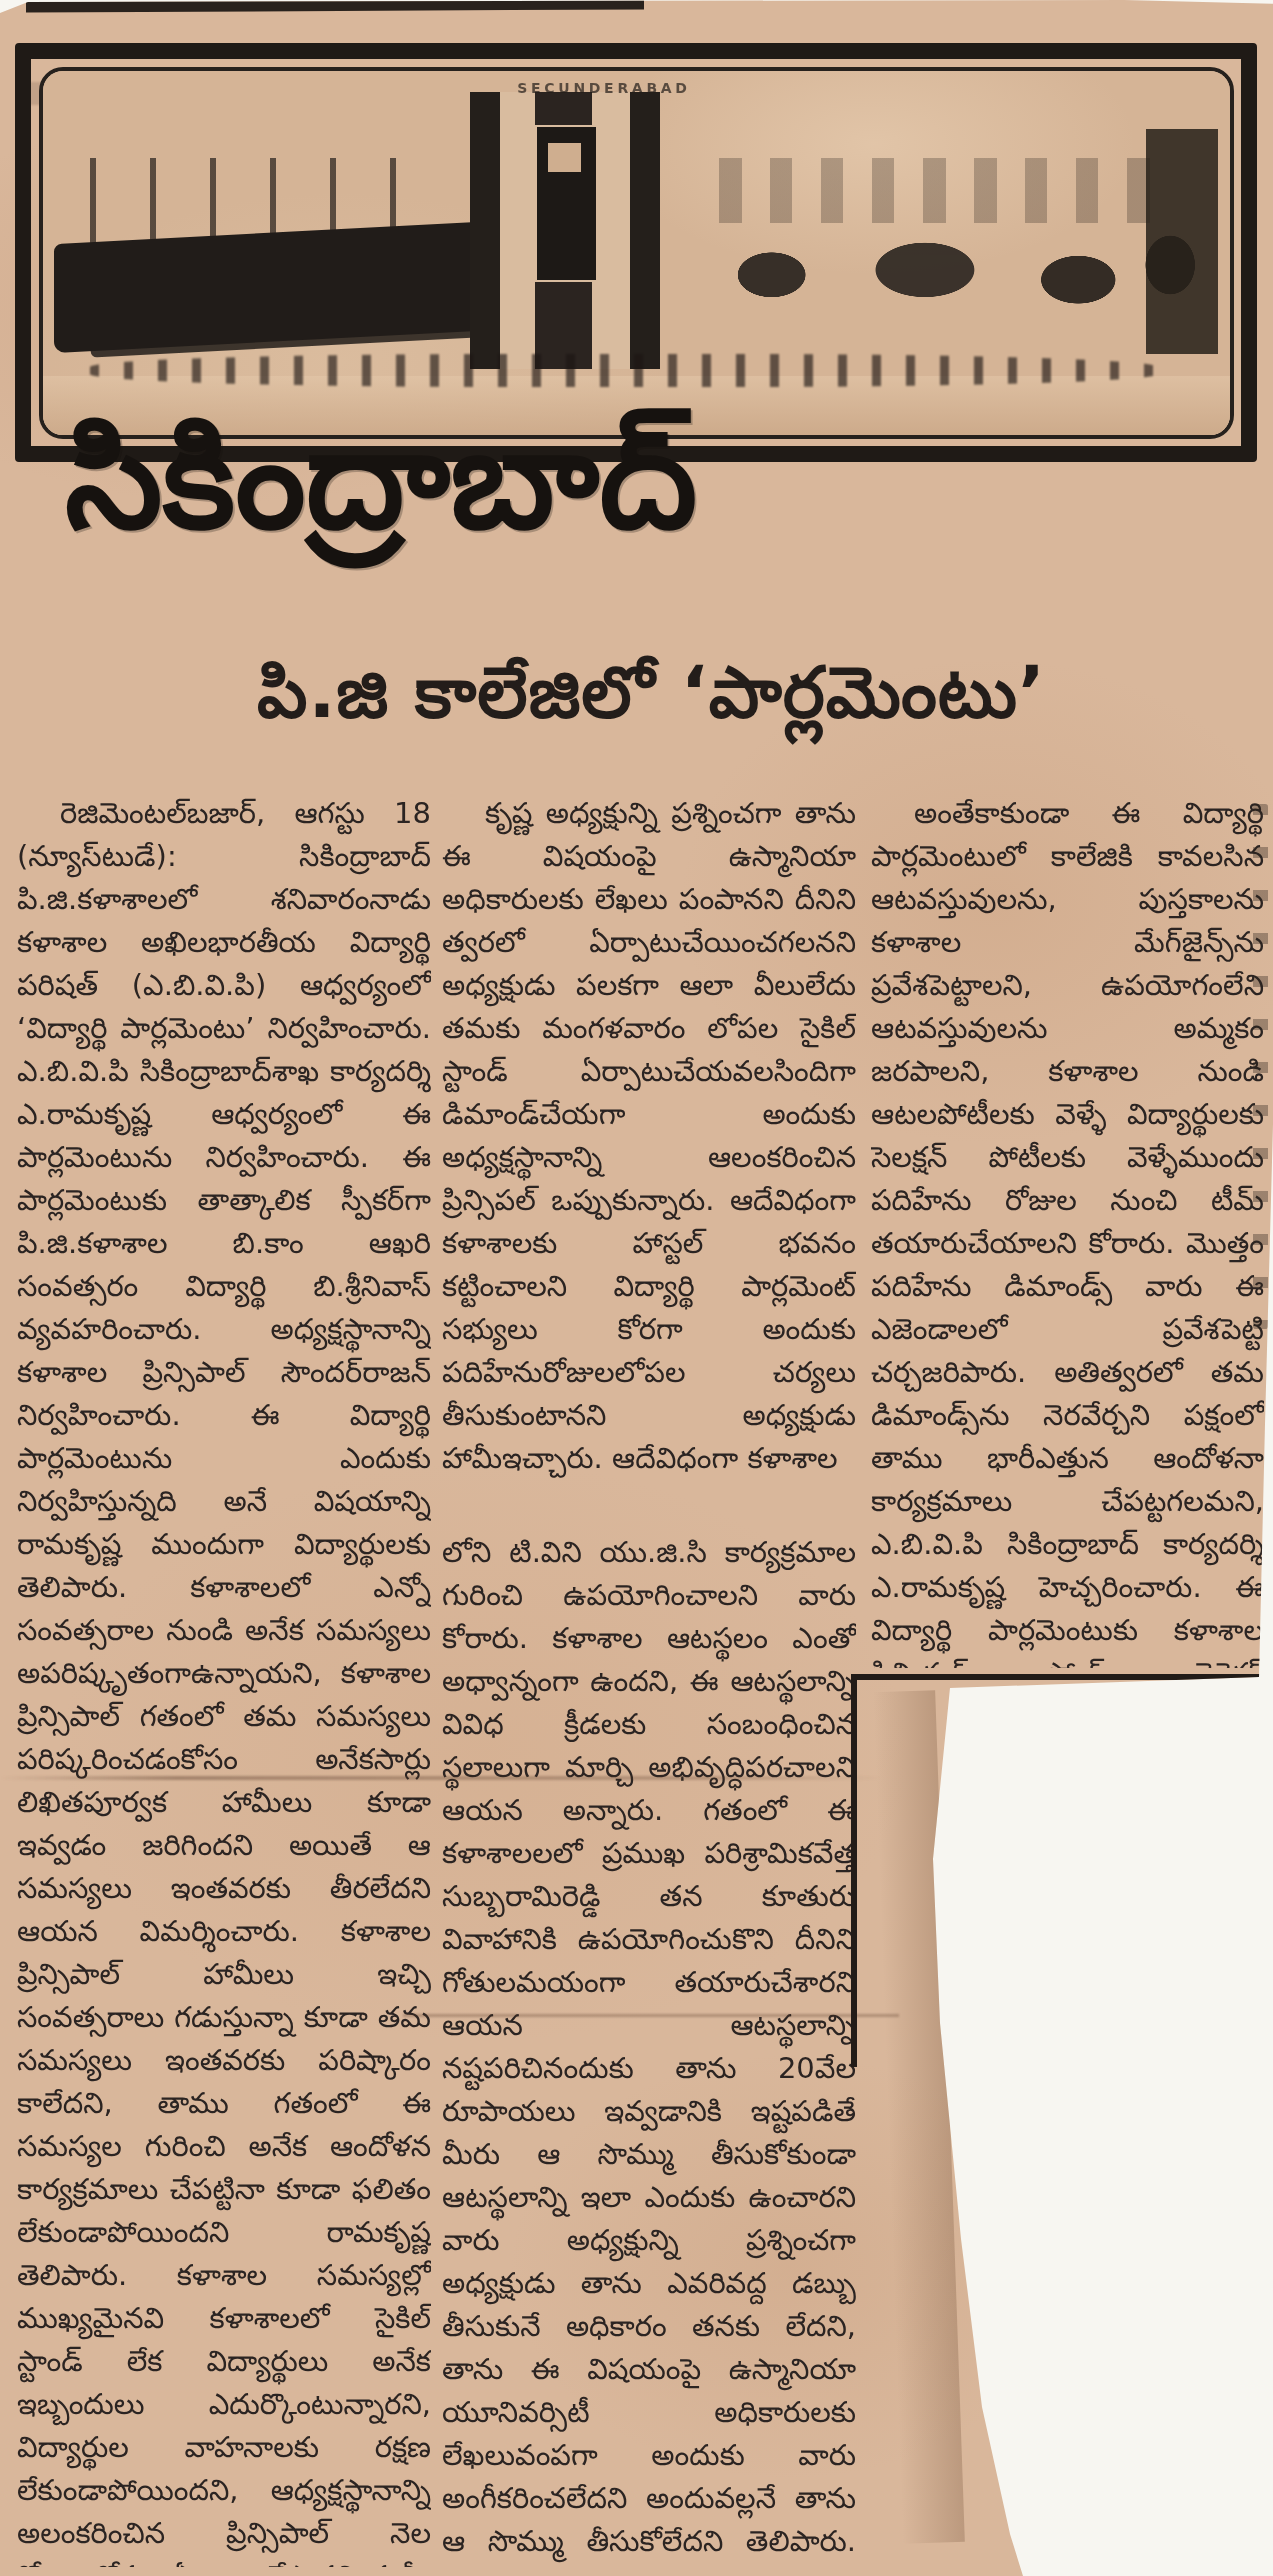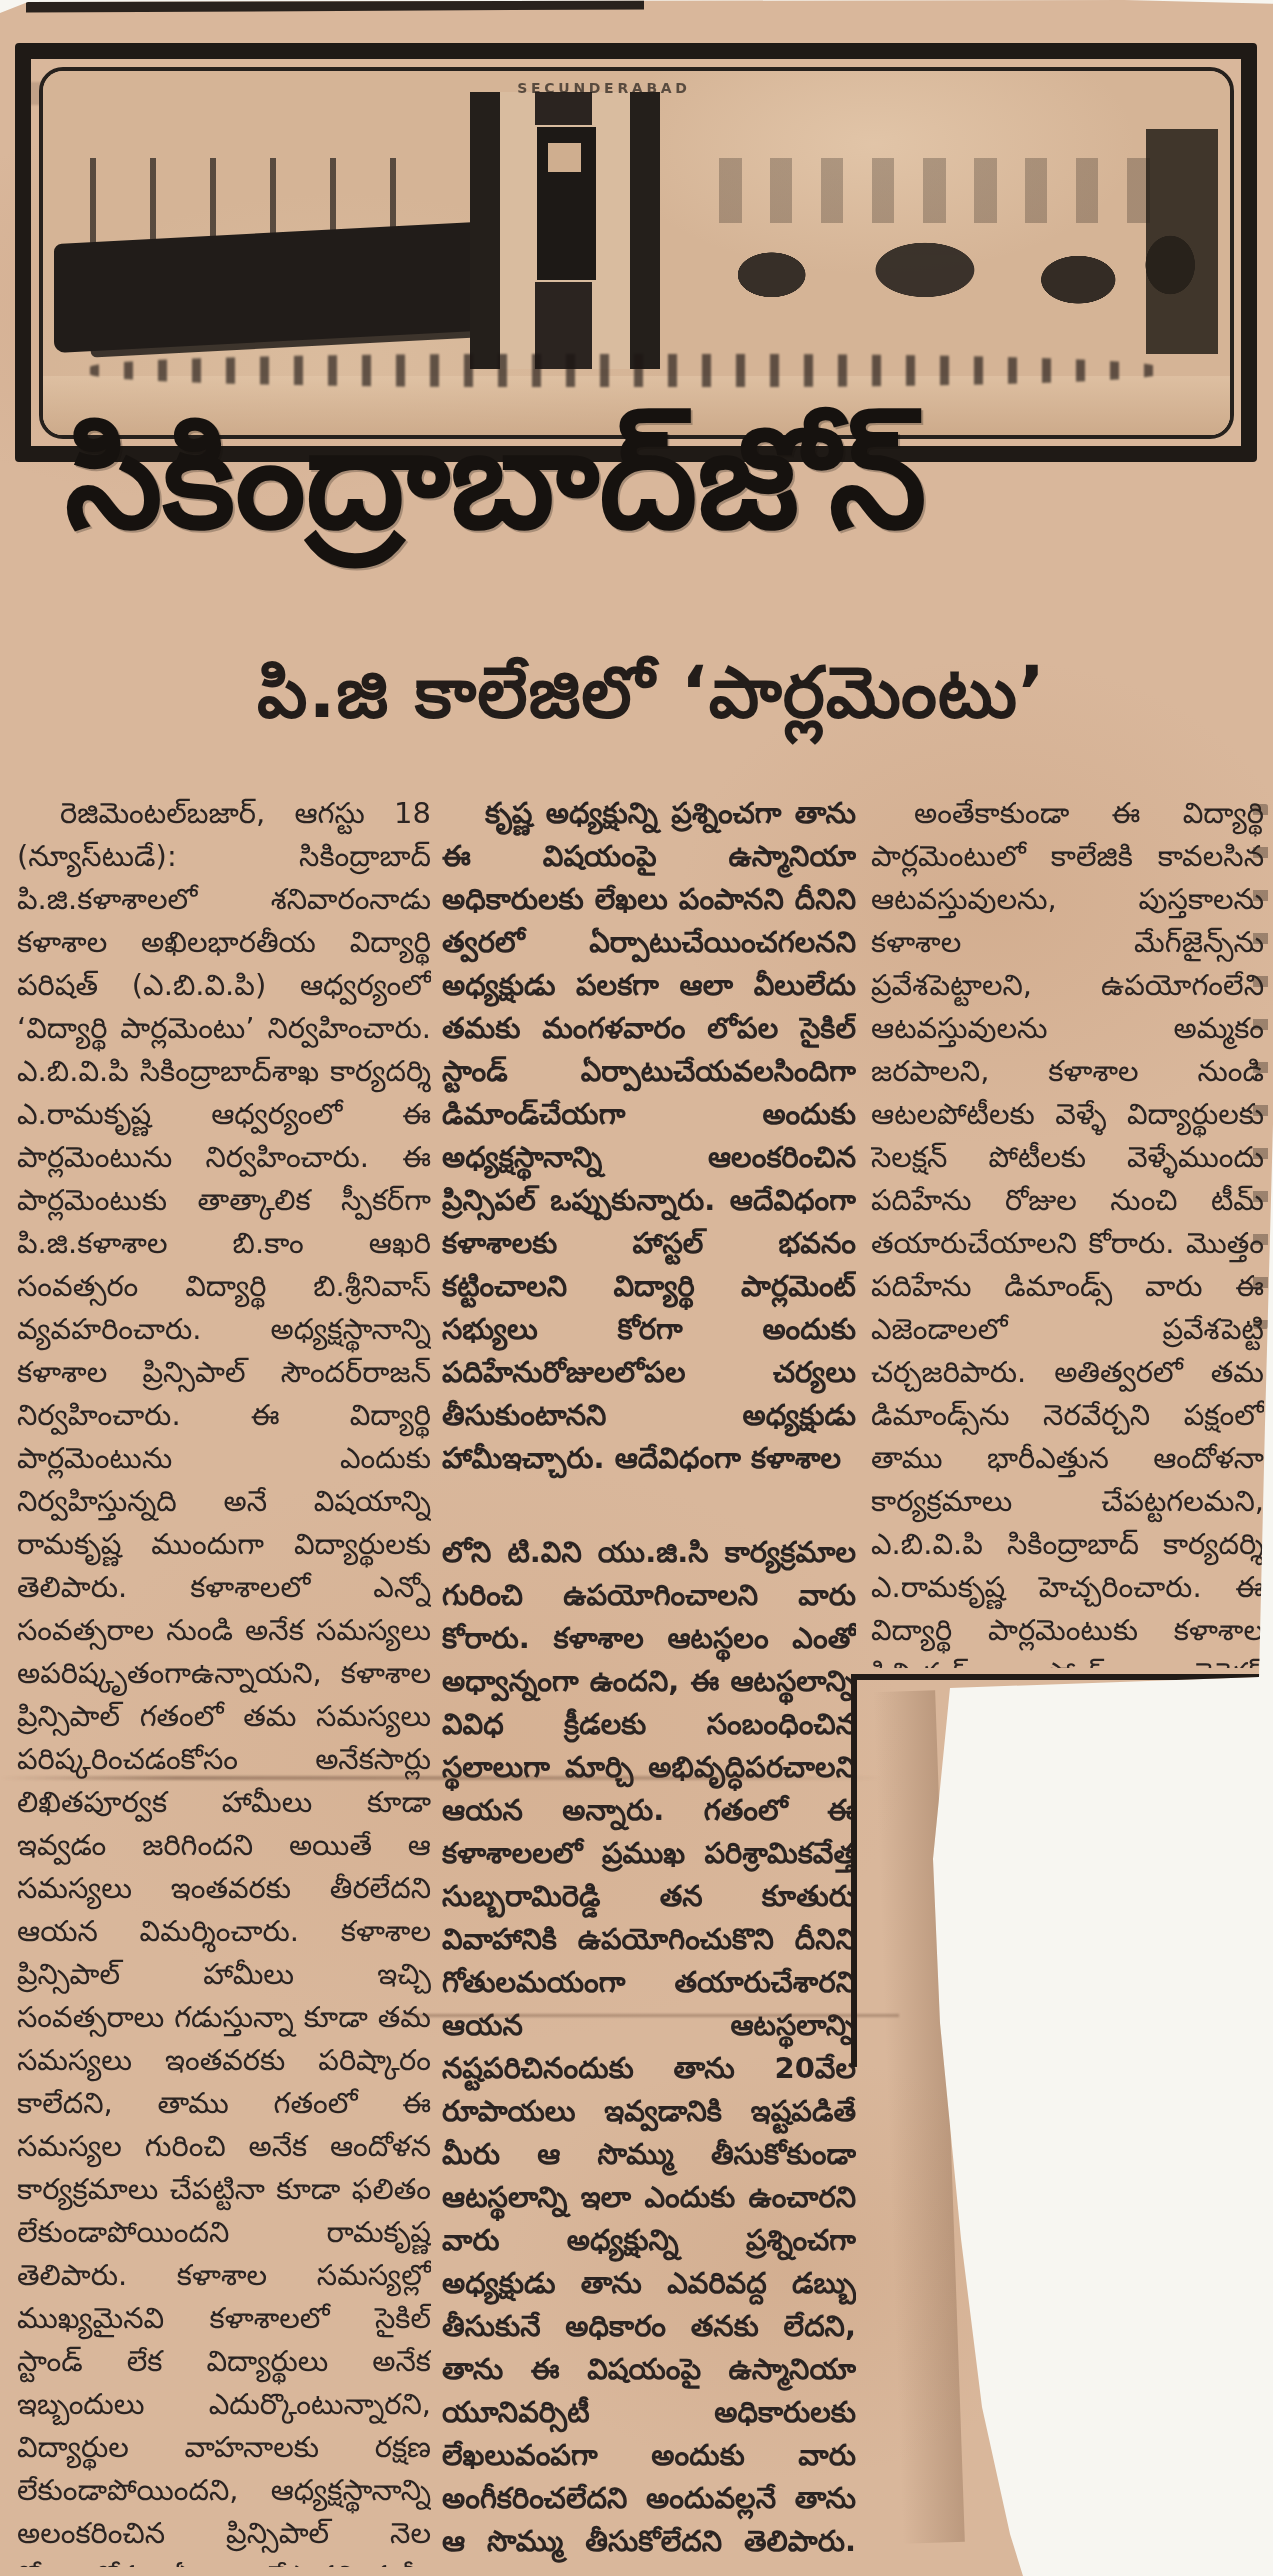--- a/index.html
+++ b/index.html
@@ -79,21 +79,21 @@
   
   .headline{position:absolute;top:651px;left:15px;width:100%;margin:0;
     text-align:center;font-size:71px;font-weight:700;color:#231d1a;letter-spacing:0.9px;}
 
   
   .col{position:absolute;top:792px;width:414px;height:1775px;
     font-size:29px;line-height:43px;text-align:justify;
     color:#2b2422;overflow:hidden;word-break:break-word;}
   .col p{margin:0;text-indent:43px;}
   .col1{left:17px;}
-  .col2{left:442px;font-weight:bold;}
+  .col2{left:442px;}
   .col2 .p2{margin-top:51px;text-indent:0;}
   .col3{left:871px;width:393px;height:876px;}
   .dateline{font-weight:400;}
 
   
   .crease{position:absolute;filter:blur(0.9px);}
   .c1{left:0;top:1776px;width:881px;height:3.7px;
     background:linear-gradient(90deg, rgba(82,54,38,0), rgba(82,54,38,.38) 20%, rgba(82,54,38,.25) 80%, transparent);}
   .c2{left:403px;top:2014px;width:496px;height:2.8px;background:rgba(82,54,38,.3);}
   .rule-h{position:absolute;left:851px;top:1674px;width:412px;height:5.6px;background:#221c18;}
@@ -123,21 +123,20 @@
         <div class="far-buildings"></div>
         <div class="right-mass"></div>
         <div class="right-pillar"></div>
         <div class="street"></div>
         <div class="crowd"></div>
         <div class="sign">SECUNDERABAD</div>
       </div>
     </div>
     <div class="mast-title">
       <span>సికింద్రాబాద్</span>
-      <span>జోన్</span>
     </div>
   </div>
 
   <h1 class="headline">పి.జి కాలేజిలో ‘పార్లమెంటు’</h1>
 
   <div class="col col1">
     <p><strong class="dateline">రెజిమెంటల్‌బజార్, ఆగస్టు 18</strong> <span>(న్యూస్‌టుడే): సికింద్రాబాద్ పి.జి.కళాశాలలో శనివారంనాడు కళాశాల అఖిలభారతీయ విద్యార్థి పరిషత్ (ఎ.బి.వి.పి) ఆధ్వర్యంలో ‘విద్యార్థి పార్లమెంటు’ నిర్వహించారు. ఎ.బి.వి.పి సికింద్రాబాద్‌శాఖ కార్యదర్శి ఎ.రామకృష్ణ ఆధ్వర్యంలో ఈ పార్లమెంటును నిర్వహించారు. ఈ పార్లమెంటుకు తాత్కాలిక స్పీకర్‌గా పి.జి.కళాశాల బి.కాం ఆఖరి సంవత్సరం విద్యార్థి బి.శ్రీనివాస్ వ్యవహరించారు. అధ్యక్షస్థానాన్ని కళాశాల ప్రిన్సిపాల్ సౌందర్‌రాజన్ నిర్వహించారు. ఈ విద్యార్థి పార్లమెంటును ఎందుకు నిర్వహిస్తున్నది అనే విషయాన్ని రామకృష్ణ ముందుగా విద్యార్థులకు తెలిపారు. కళాశాలలో ఎన్నో సంవత్సరాల నుండి అనేక సమస్యలు అపరిష్కృతంగాఉన్నాయని, కళాశాల ప్రిన్సిపాల్ గతంలో తమ సమస్యలు పరిష్కరించడంకోసం అనేకసార్లు లిఖితపూర్వక హామీలు కూడా ఇవ్వడం జరిగిందని అయితే ఆ సమస్యలు ఇంతవరకు తీరలేదని ఆయన విమర్శించారు. కళాశాల ప్రిన్సిపాల్ హామీలు ఇచ్చి సంవత్సరాలు గడుస్తున్నా కూడా తమ సమస్యలు ఇంతవరకు పరిష్కారం కాలేదని, తాము గతంలో ఈ సమస్యల గురించి అనేక ఆందోళన కార్యక్రమాలు చేపట్టినా కూడా ఫలితం లేకుండాపోయిందని రామకృష్ణ తెలిపారు. కళాశాల సమస్యల్లో ముఖ్యమైనవి కళాశాలలో సైకిల్ స్టాండ్ లేక విద్యార్థులు అనేక ఇబ్బందులు ఎదుర్కొంటున్నారని, విద్యార్థుల వాహనాలకు రక్షణ లేకుండాపోయిందని, ఆధ్యక్షస్థానాన్ని అలంకరించిన ప్రిన్సిపాల్ నెల రోజులలోపల ఏర్పాటుచేస్తానని హామీ ఇవ్వడం జరిగిందని అయితే ఇంతవరకు ఎలాంటివని జరగలేదని రామ</span></p>
   </div>
 
   <div class="col col2">

